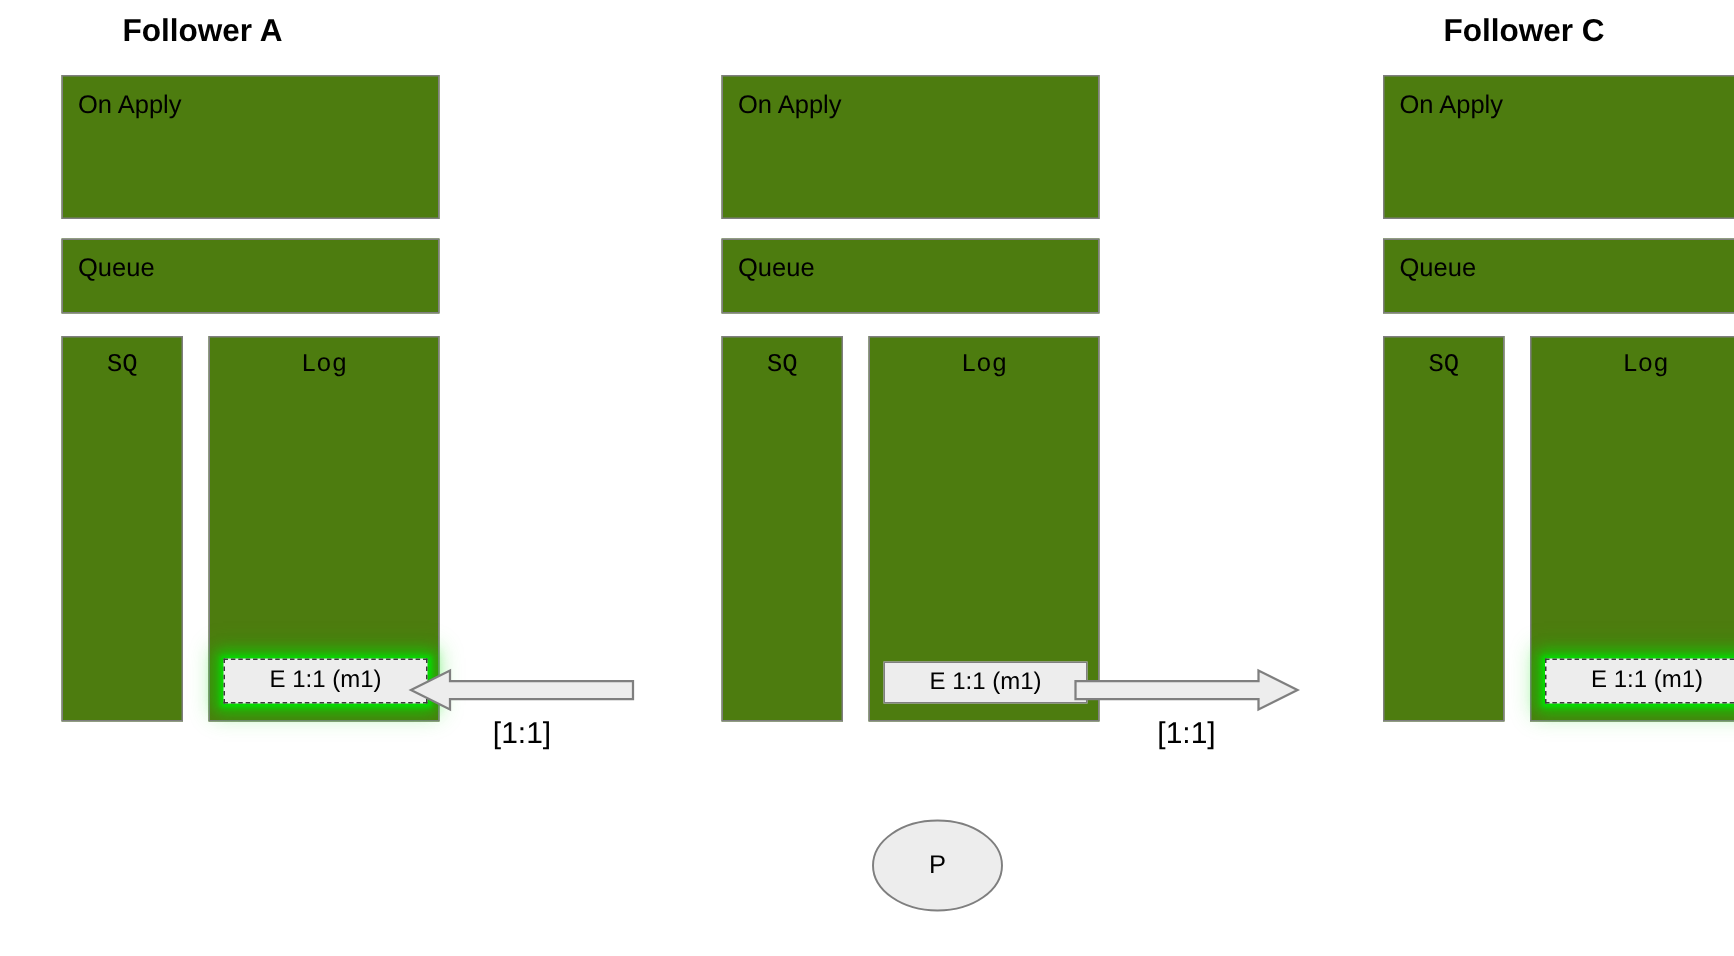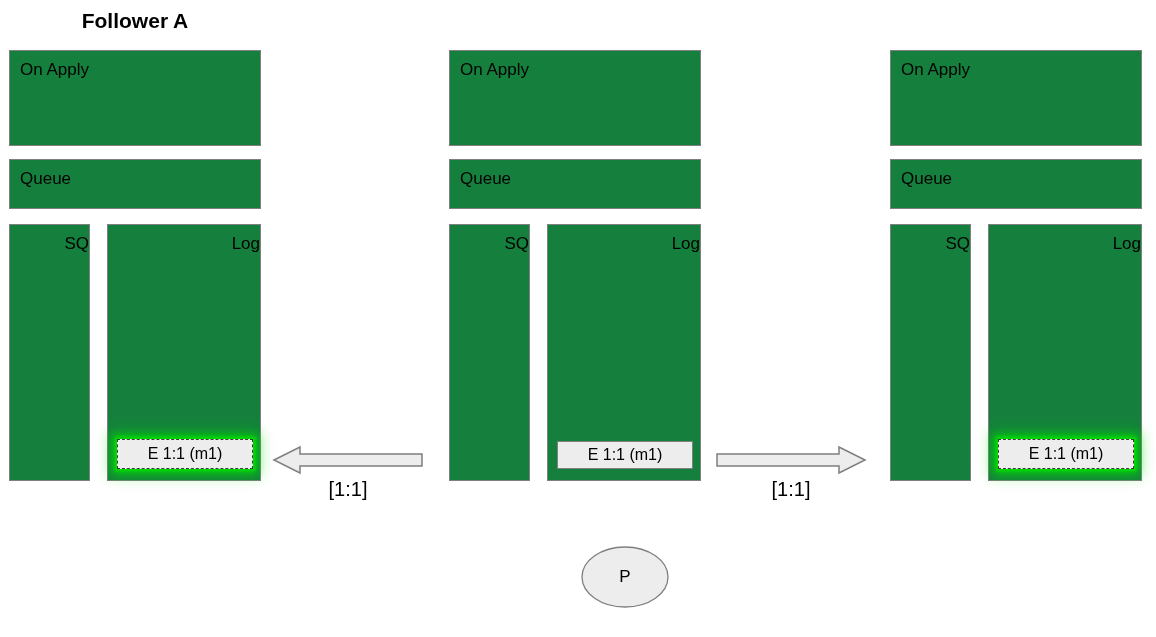--- a/index.html
+++ b/index.html
@@ -30,39 +30,41 @@
     font-weight: bold;
     color: #000000;
     text-align: center;
     white-space: nowrap;
     letter-spacing: 0px;
   }
 
   
   .box {
     position: absolute;
-    background: #15803d;
+    background: #4d7c0f;
     border: 1px solid #7f7f7f;
     box-sizing: border-box;
+    margin-left: 32px;
   }
   .box-label {
     position: absolute;
     font-size: 17px;
     color: #000000;
     white-space: nowrap;
   }
   .label-left {
     left: 10px;
     top: 9px;
   }
   .label-center {
     left: 0;
     right: 0;
     top: 9px;
-    text-align: right;
+    text-align: center;
+    font-family: Liberation Mono, monospace;
   }
 
   
   .entry {
     position: absolute;
     background: #ededed;
     box-sizing: border-box;
     font-size: 16px;
     color: #000000;
     display: flex;
@@ -148,20 +150,21 @@
 
   <div class="box" style="left:449px; top:224px; width:81px; height:257px;">
     <div class="box-label label-center">SQ</div>
   </div>
 
   <div class="box" style="left:547px; top:224px; width:154px; height:257px;">
     <div class="box-label label-center">Log</div>
     <div class="entry entry-plain" style="left:9px; top:216px; width:136px; height:28px;">E 1:1 (m1)</div>
   </div>
 
+  <div class="node-title" style="left:890px; top:9px; width:252px;">Follower C</div>
 
   <div class="box" style="left:890px; top:50px; width:252px; height:96px;">
     <div class="box-label label-left">On Apply</div>
   </div>
 
   <div class="box" style="left:890px; top:159px; width:252px; height:50px;">
     <div class="box-label label-left">Queue</div>
   </div>
 
   <div class="box" style="left:890px; top:224px; width:81px; height:257px;">

